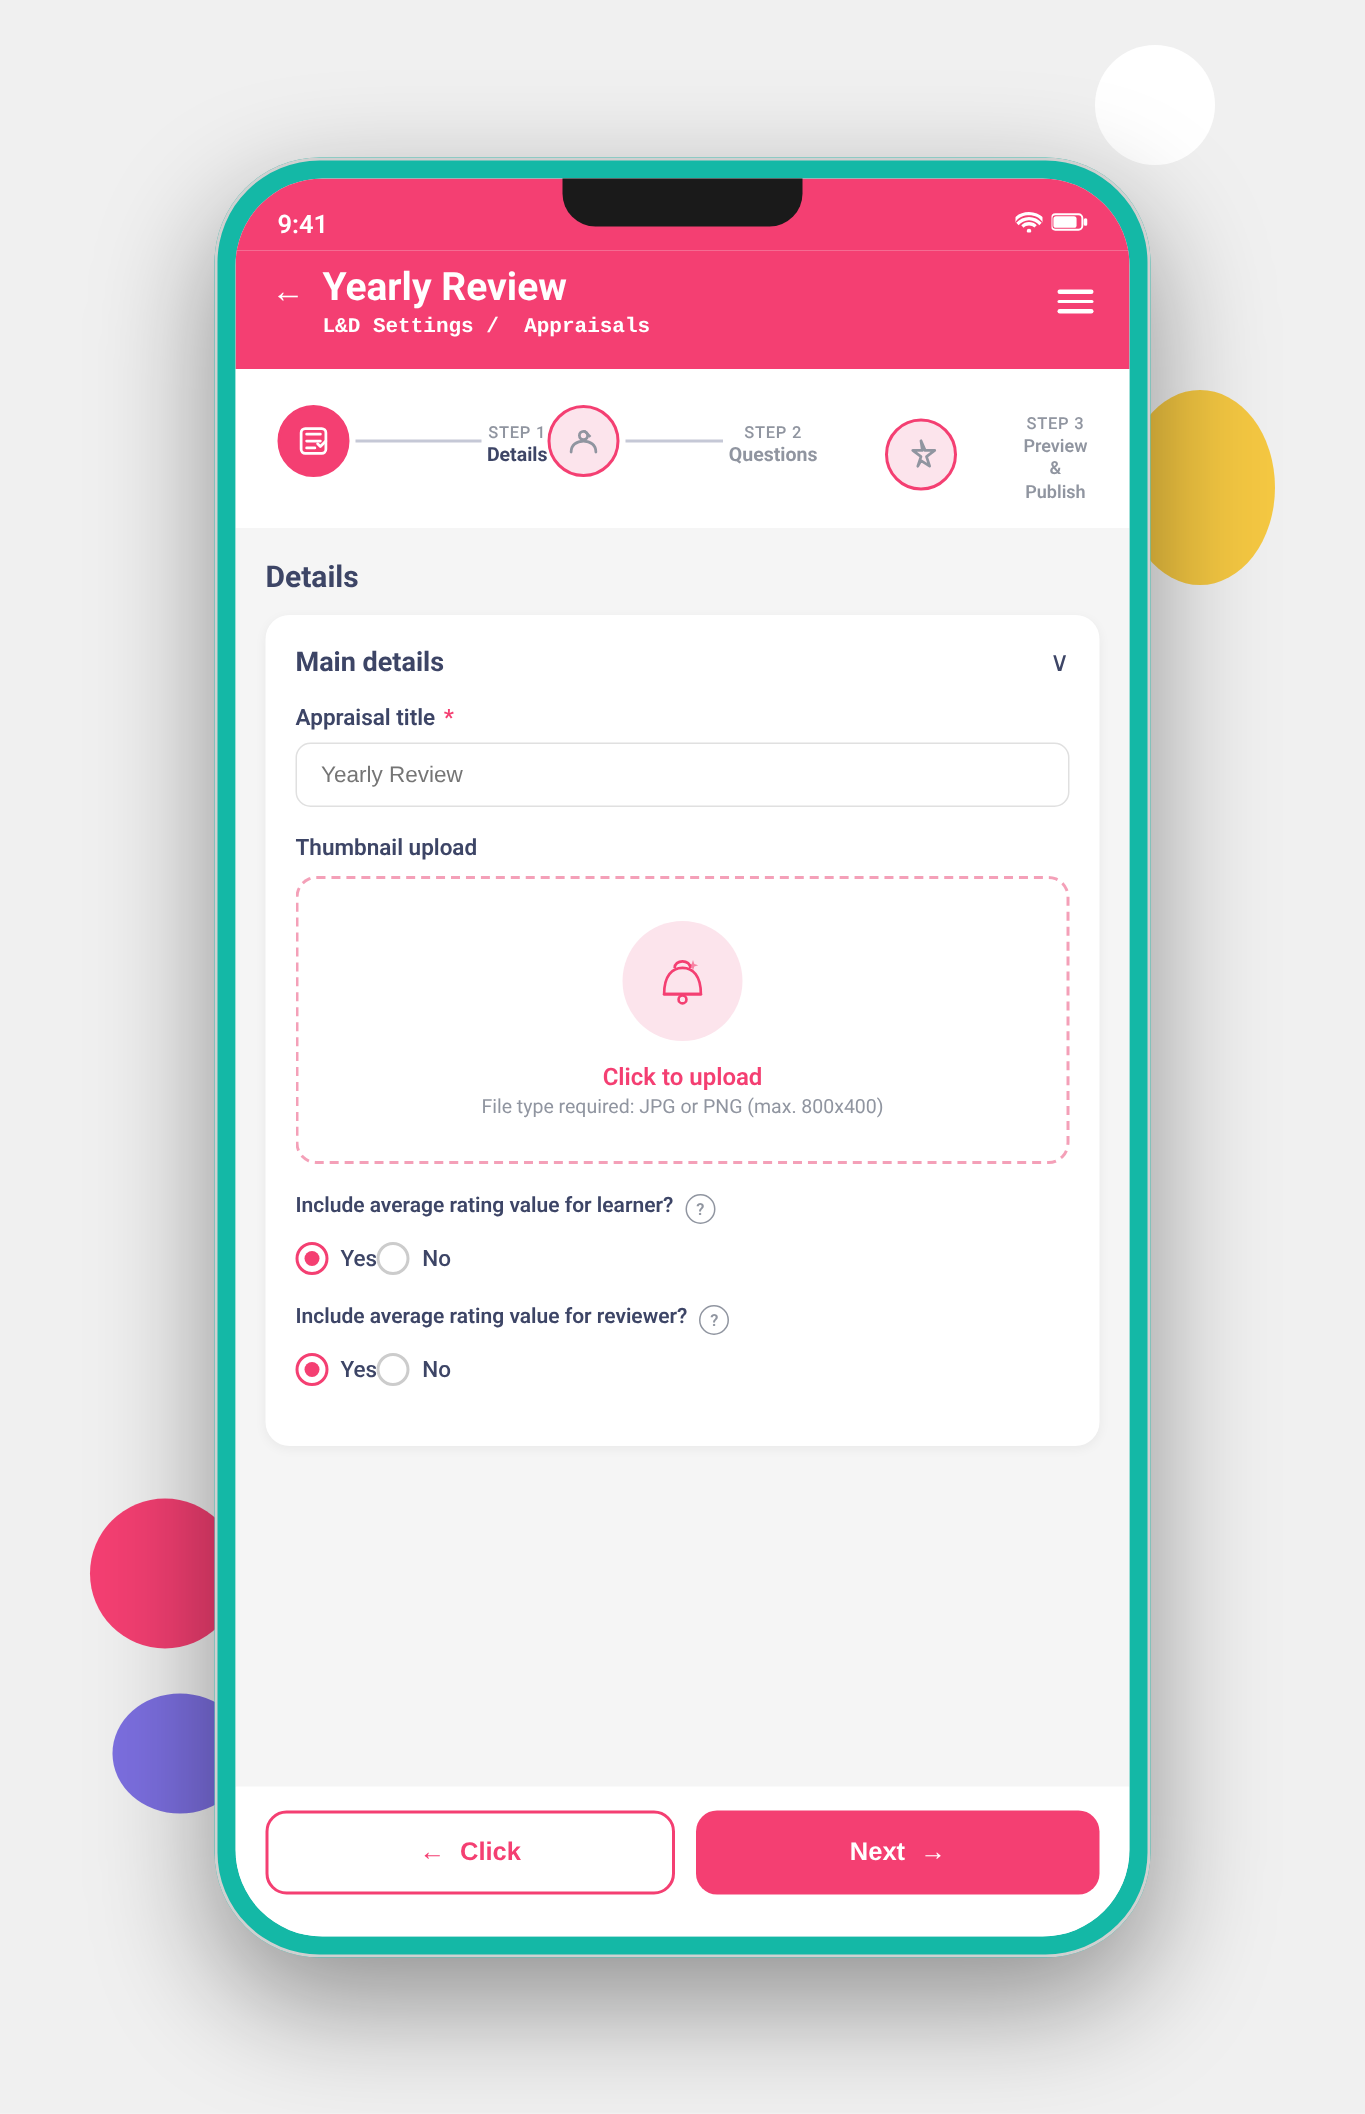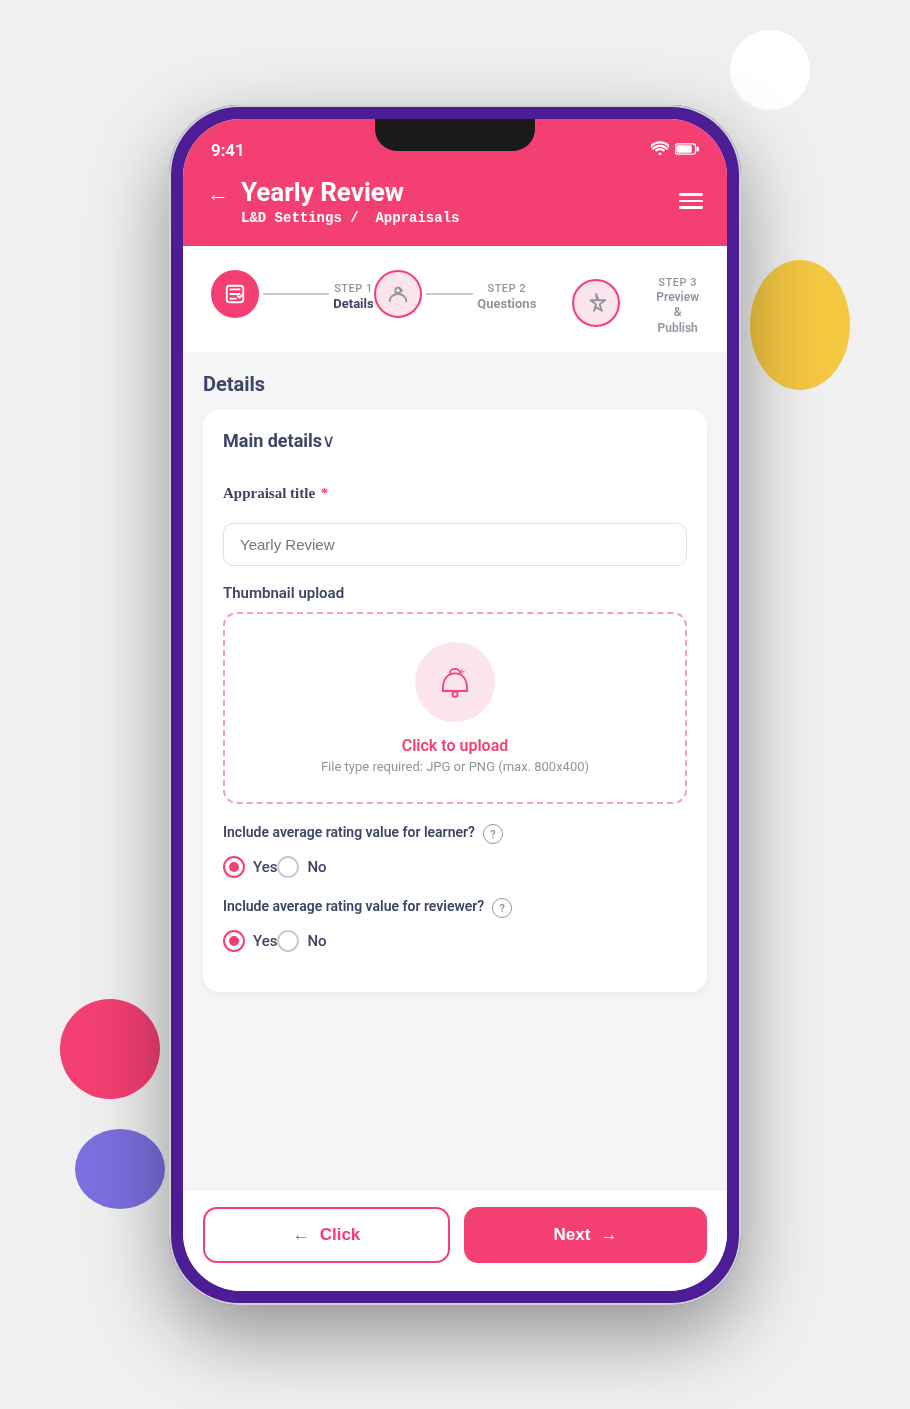--- a/index.html
+++ b/index.html
@@ -46,23 +46,23 @@
     .deco-circle-purple {
       position: absolute;
       width: 90px; height: 80px;
       background: #7c6fe0;
       border-radius: 50%;
       bottom: 200px; left: 75px;
     }
     
     .phone {
       position: relative;
-      width: 572px;
+      width: 624px;
       height: 1200px;
-      background: #4c1d95;
+      background: #14b8a6;
       border-radius: 70px;
       padding: 14px;
       box-shadow: 0 30px 80px rgba(0,0,0,0.4), inset 0 0 0 2px #d0d0d0;
     }
     .phone-inner {
       width: 100%;
       height: 100%;
       background: #f5f5f5;
       border-radius: 58px;
       overflow: hidden;
@@ -237,39 +237,39 @@
     }
     .card {
       background: white;
       border-radius: 16px;
       padding: 20px;
       margin-bottom: 16px;
       box-shadow: 0 2px 8px rgba(0,0,0,0.05);
     }
     .card-header {
       display: flex;
-      align-items: center;
-      margin-bottom: 34px;
+      justify-content: space-between;
+      align-items: center;
+      margin-bottom: 17px;
     }
     .card-title {
       font-size: 18px;
       font-weight: 700;
       color: #3d4566;
     }
     .chevron-down {
       color: #3d4566;
       font-size: 18px;
     }
     
     .field-label {
       font-size: 15px;
       color: #3d4566;
       font-weight: 600;
-      margin-bottom: 21px;
-      font-family: Liberation Serif, serif;
+      margin-bottom: 8px;
     }
     .required-star {
       color: #f43f72;
       margin-left: 2px;
     }
     .text-input {
       width: 100%;
       border: 1.5px solid #e0e0e0;
       border-radius: 10px;
       padding: 12px 16px;

